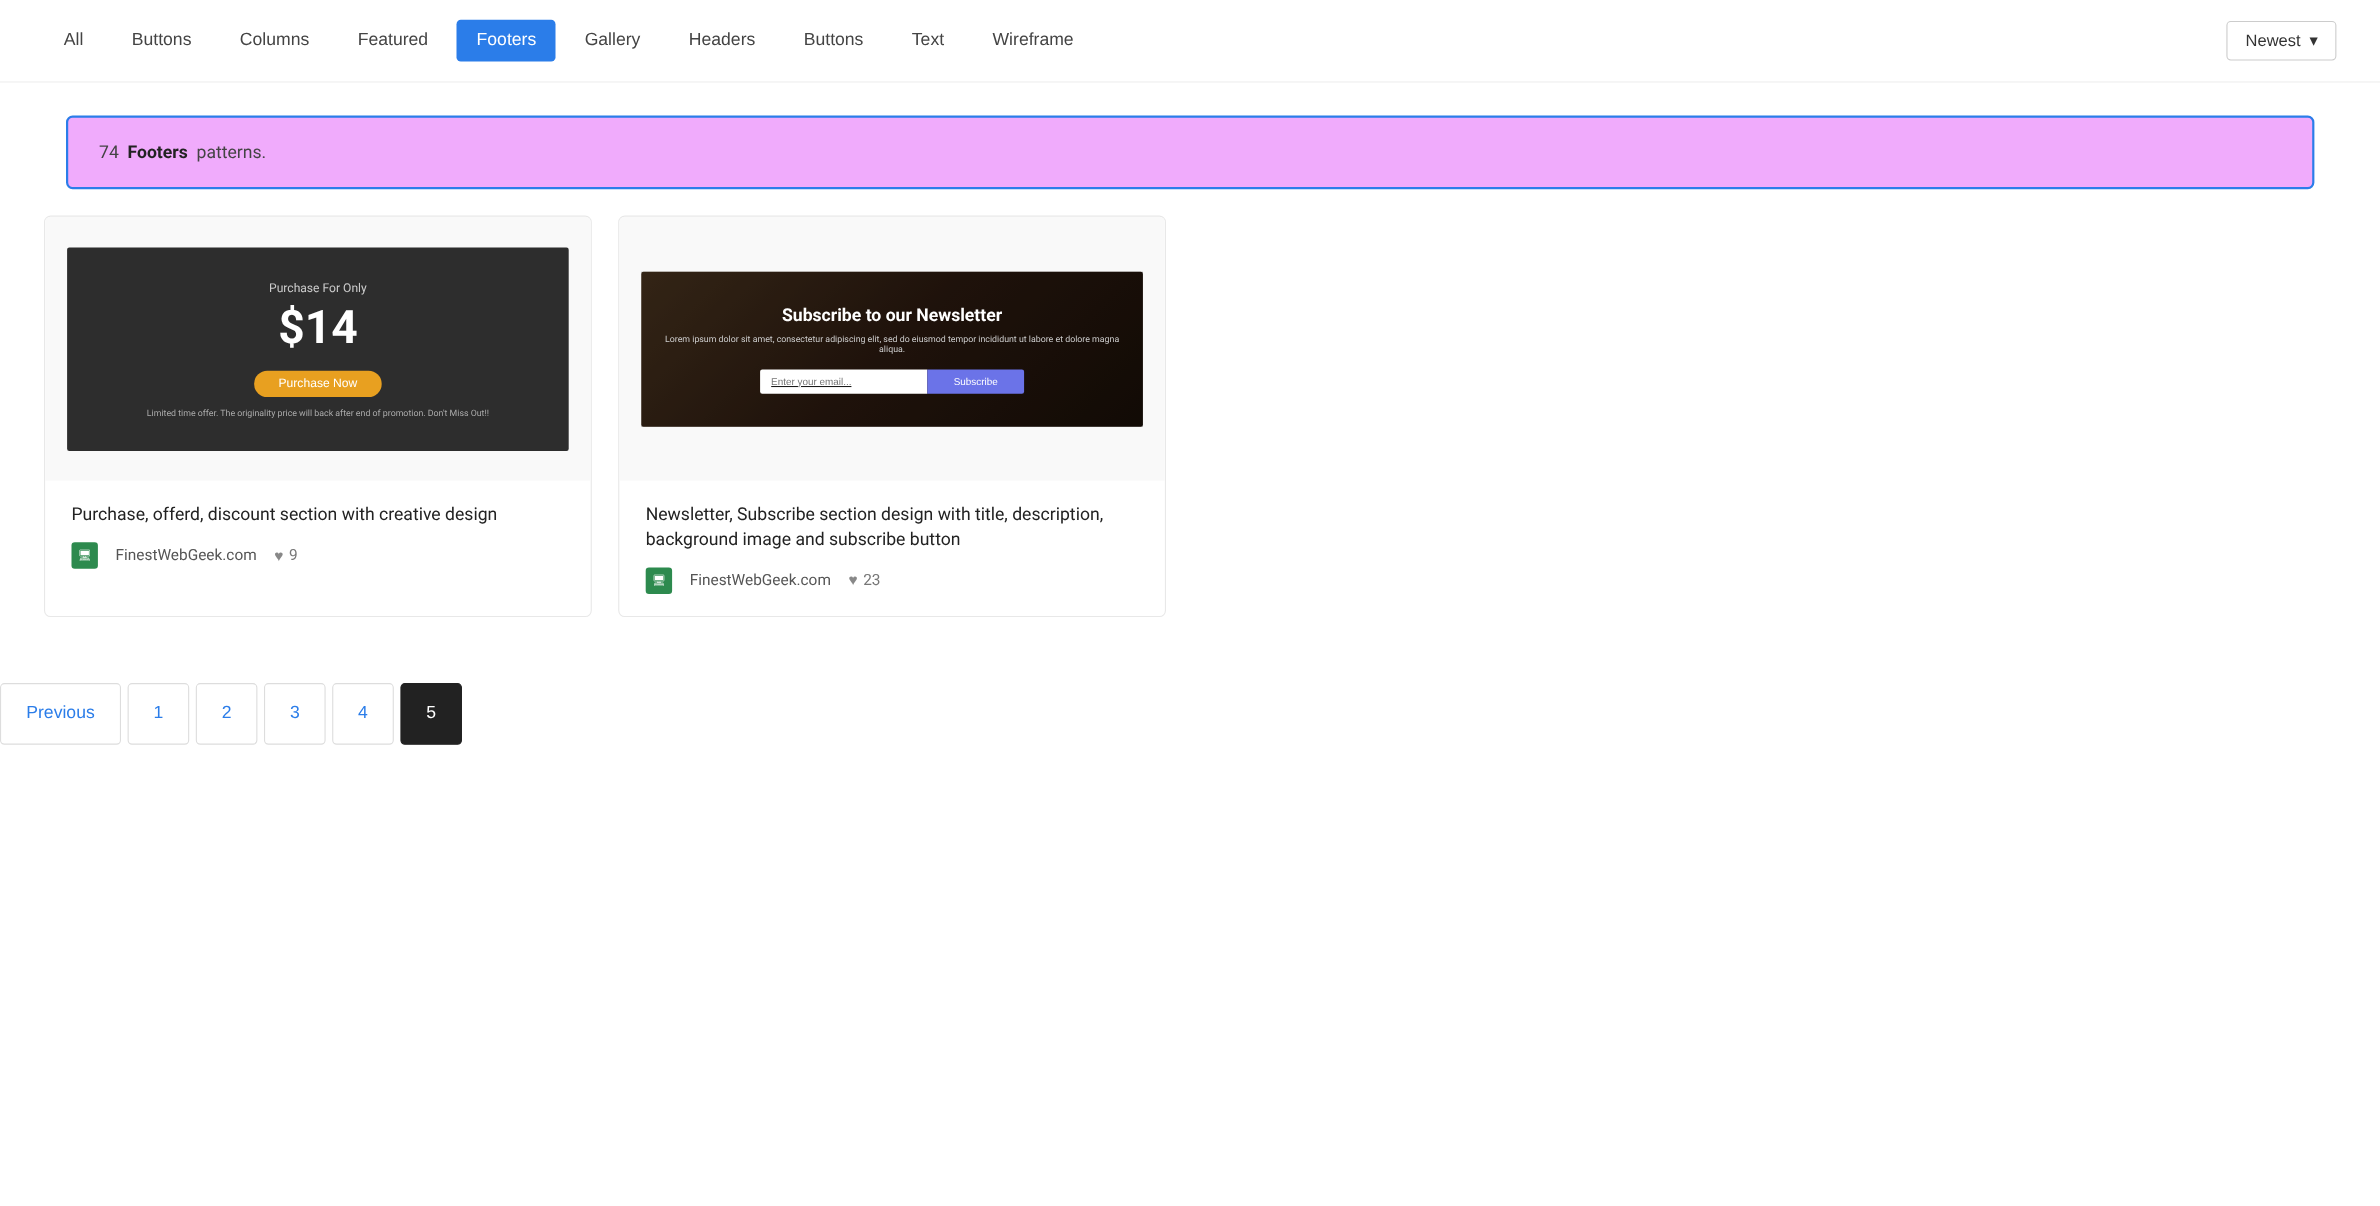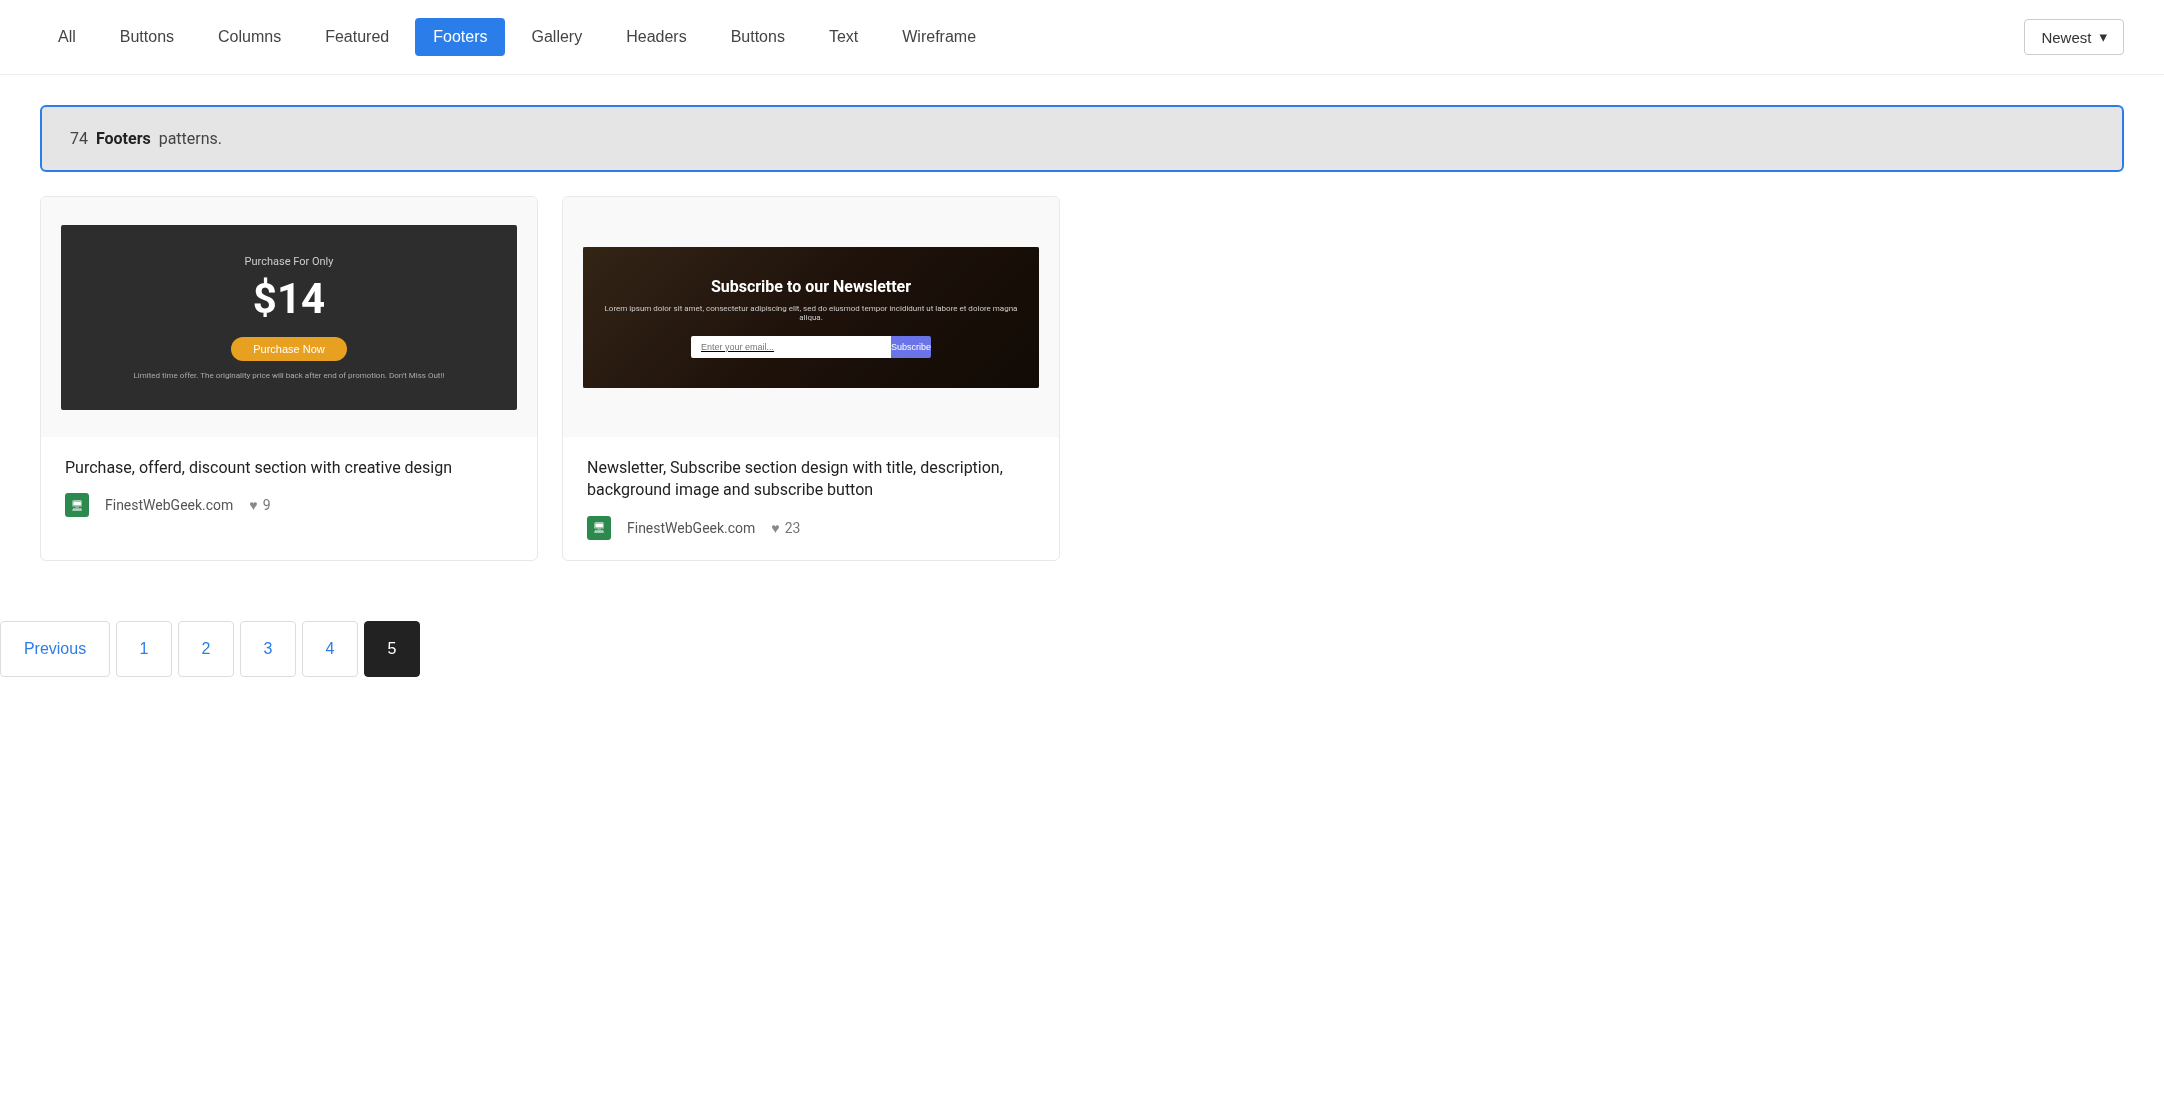--- a/index.html
+++ b/index.html
@@ -55,23 +55,23 @@
       border: 1px solid #ccc;
       border-radius: 4px;
       background: #fff;
       cursor: pointer;
       font-size: 15px;
       color: #333;
     }
 
     
     .info-banner {
-      margin: 30px 40px 24px;
+      margin: 30px 60px 24px;
       padding: 22px 28px;
-      background: #e5e5e5;
+      background: #f0abfc;
       border: 2px solid #2b7de9;
       border-radius: 6px;
       font-size: 16px;
       color: #444;
     }
 
     .info-banner strong {
       font-weight: 700;
       color: #222;
     }
@@ -188,21 +188,21 @@
       border: none;
       border-radius: 2px 0 0 2px;
       outline: none;
       text-decoration: underline;
     }
 
     .preview-newsletter .nl-btn {
       background: #6b73e8;
       color: #fff;
       border: none;
-      padding: 6px 0;
+      padding: 6px 24px;
       font-size: 9px;
       cursor: pointer;
       border-radius: 0 2px 2px 0;
     }
 
     .card-info {
       padding: 20px 24px;
     }
 
     .card-title {

